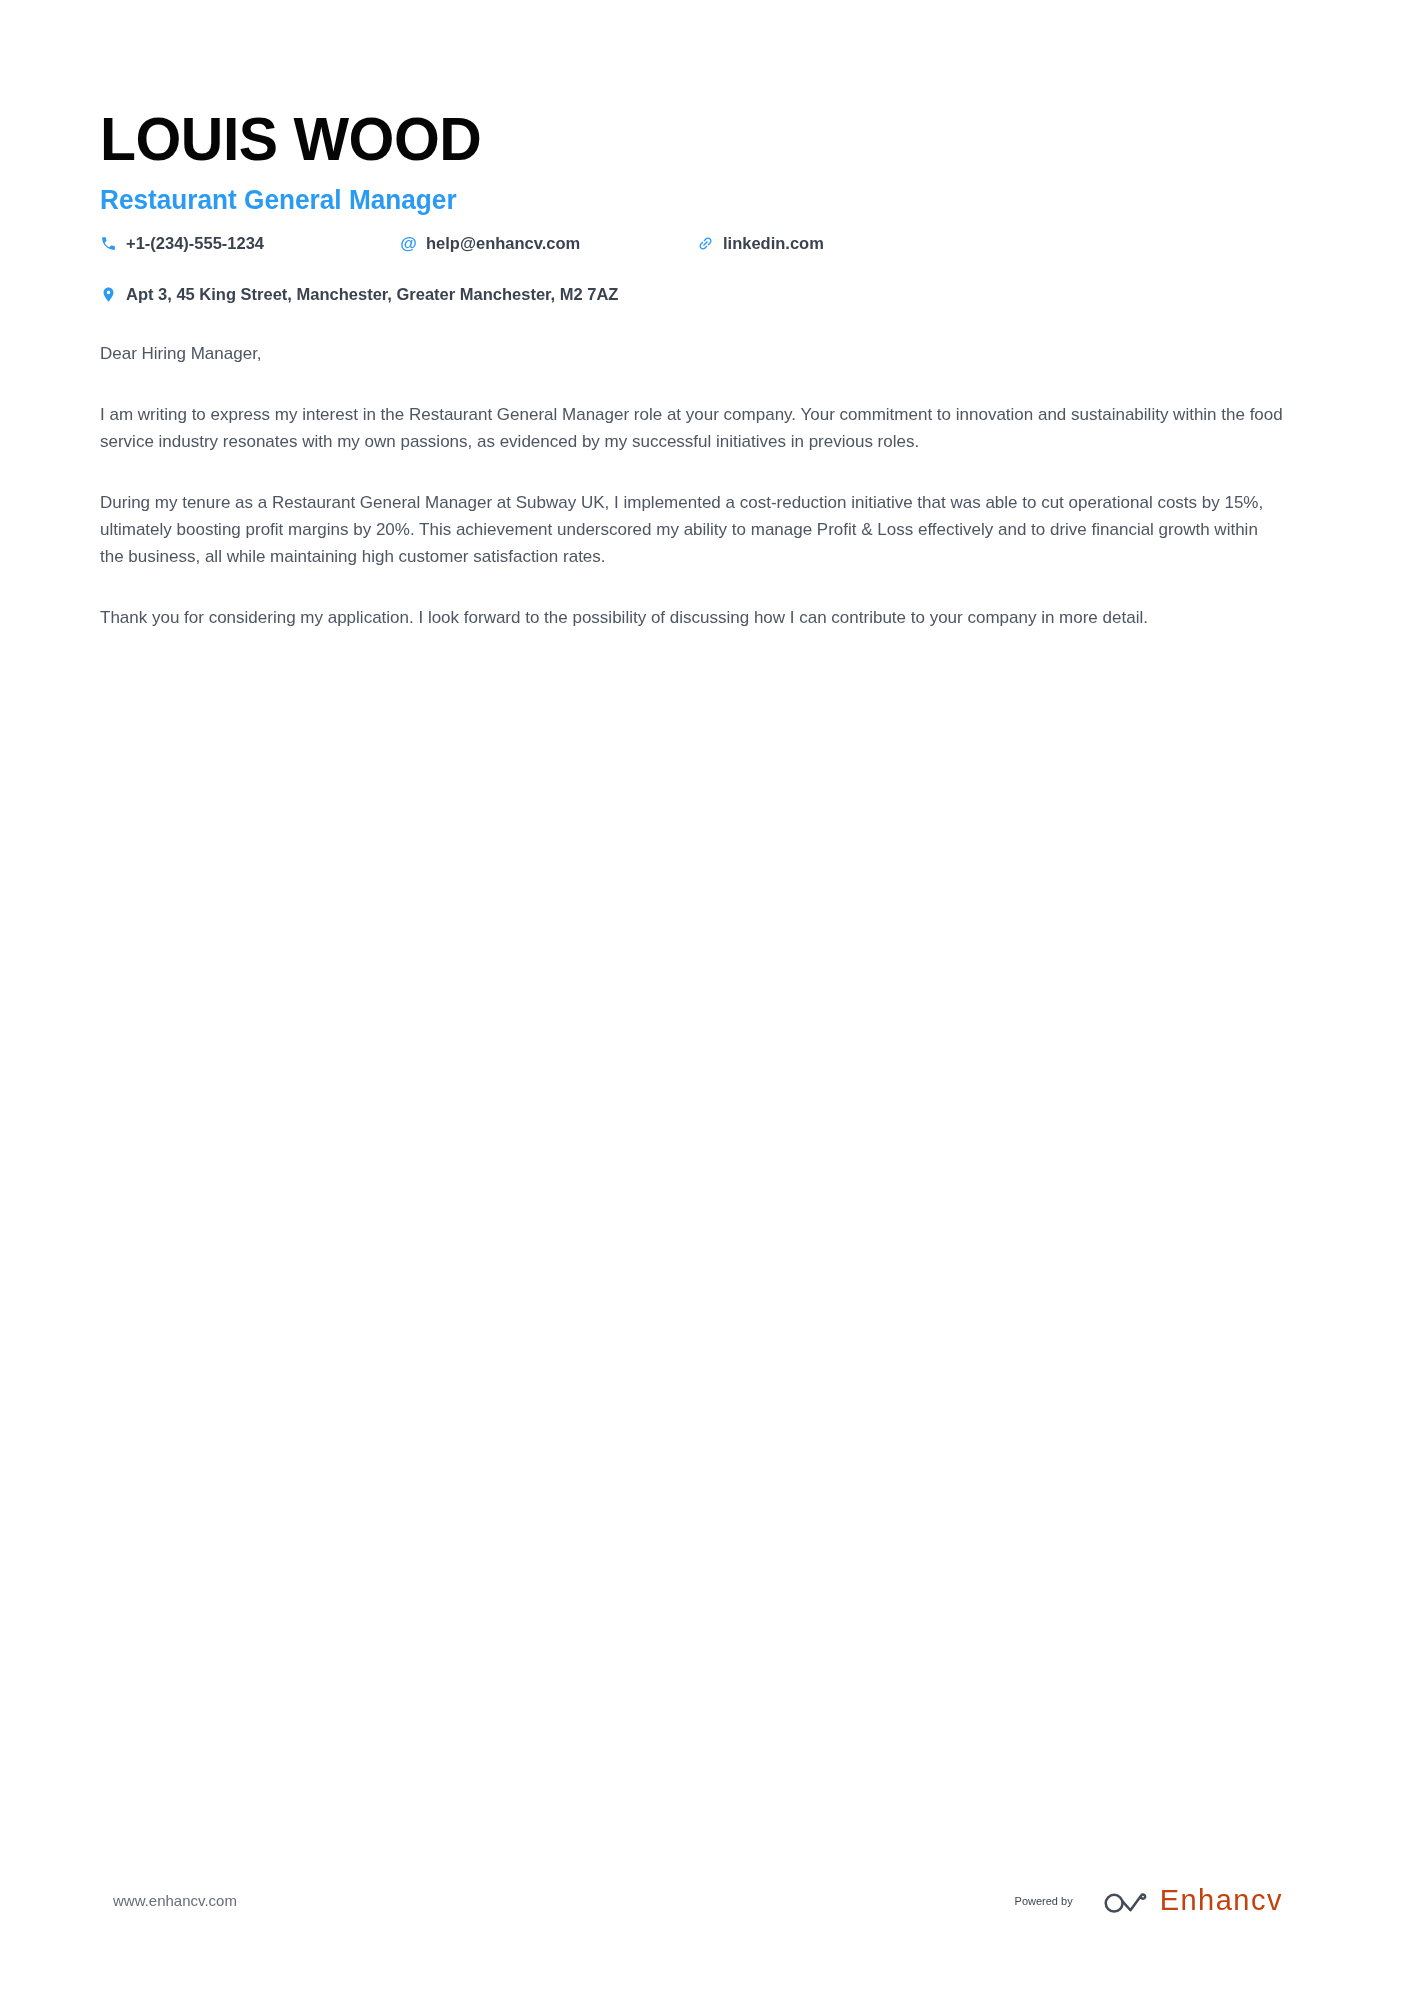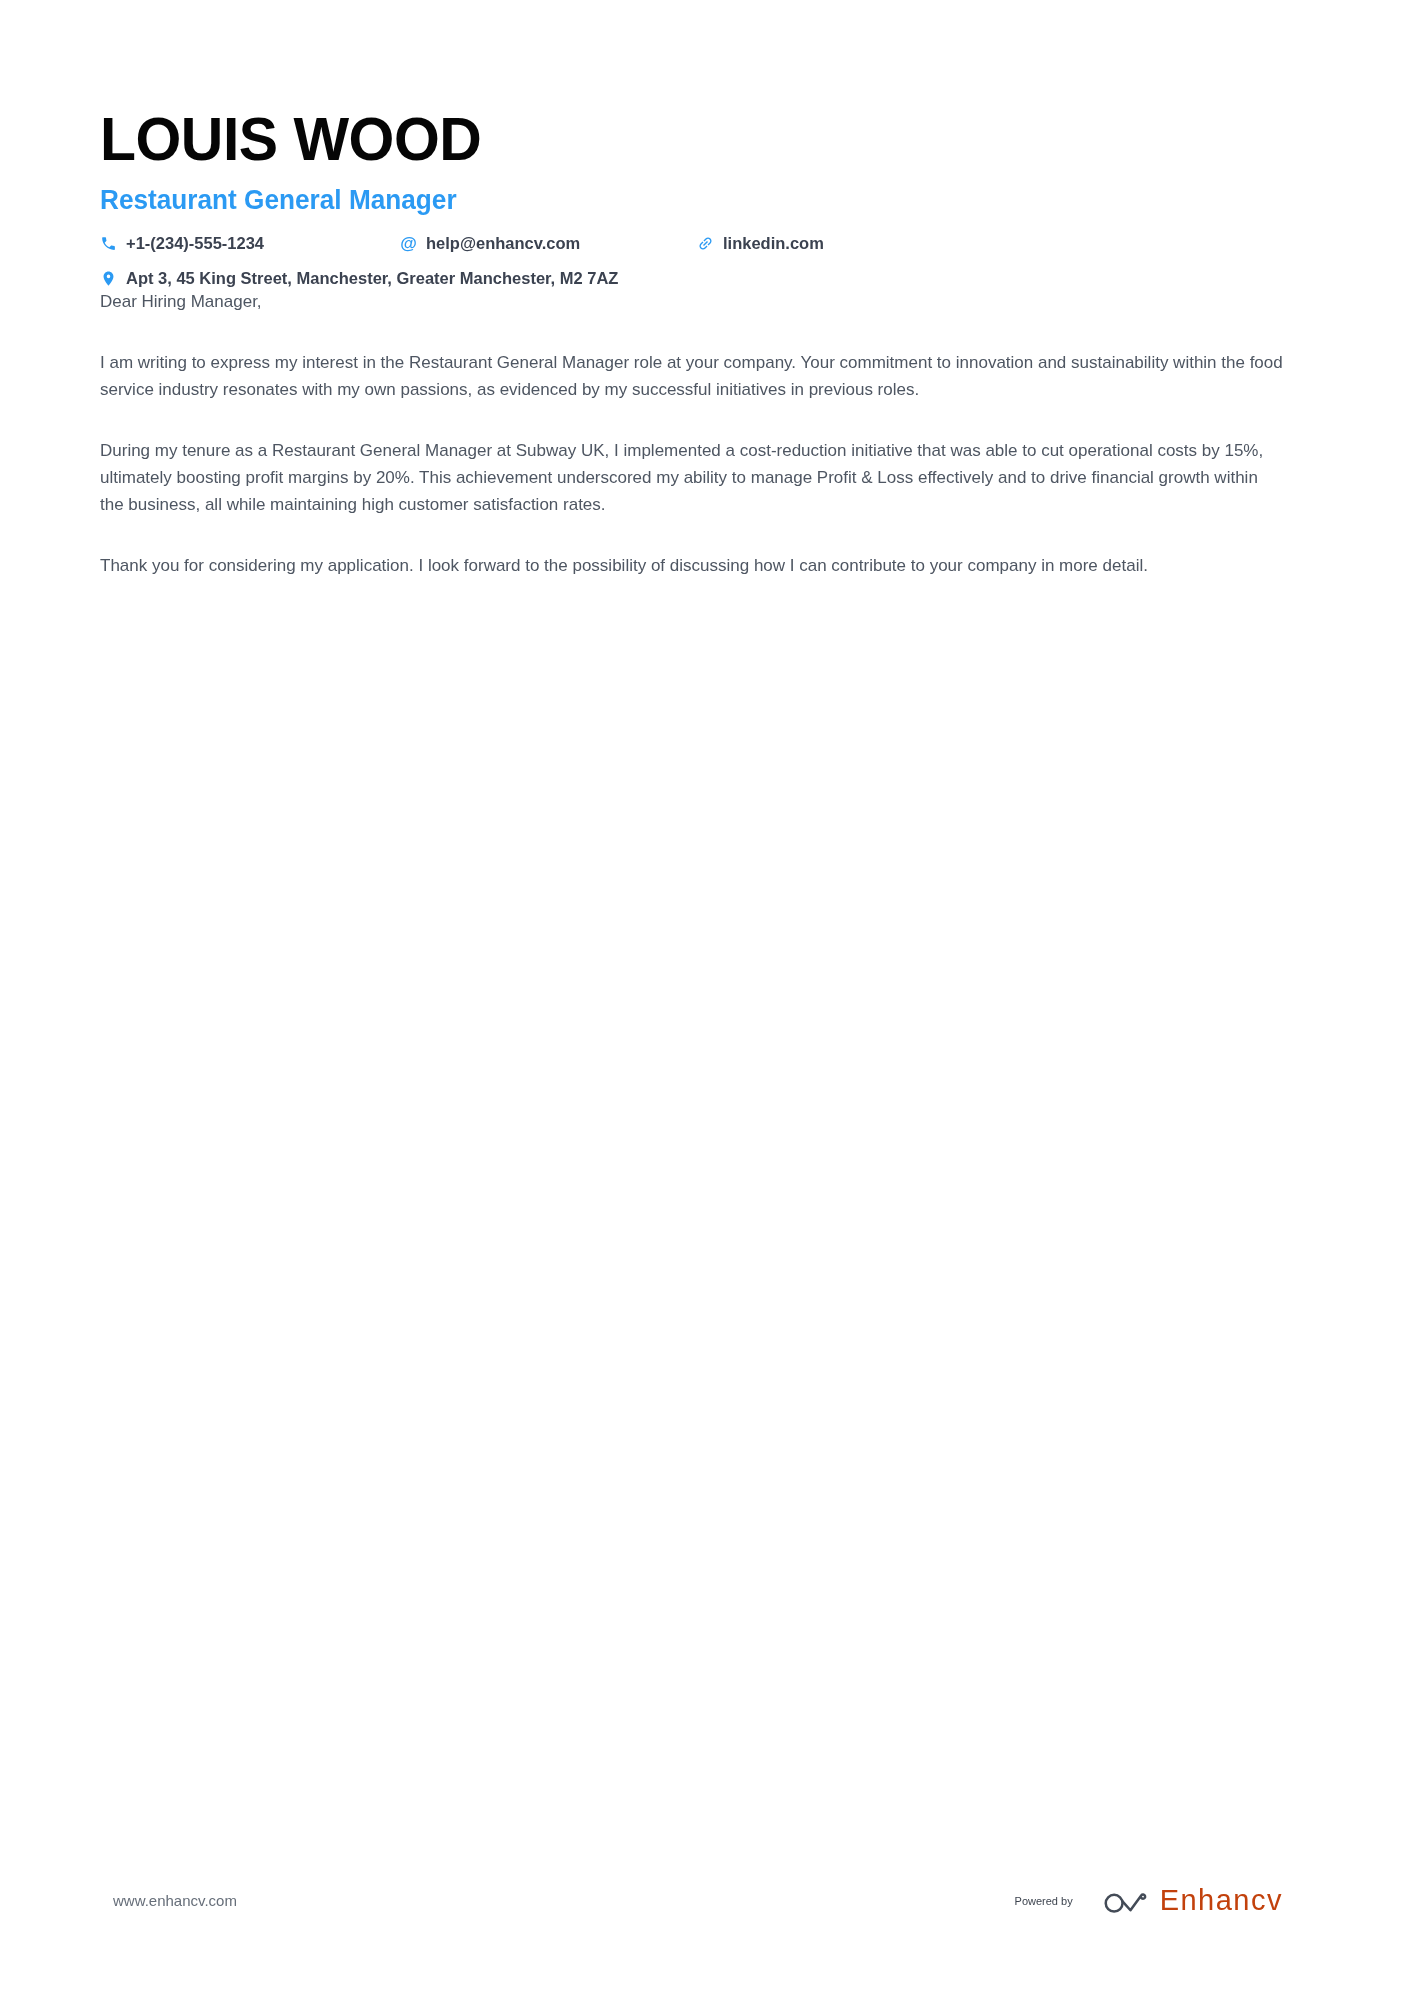--- a/index.html
+++ b/index.html
@@ -46,21 +46,21 @@
     display:flex;
     align-items:center;
     gap:9px;
     font-size:16.5px;
     font-weight:700;
     color:#3b4250;
     white-space:nowrap;
   }
   .contact-item.c1 { width:300px; }
   .contact-item.c2 { width:297px; }
-  .address-row { margin-top:16px;text-align:right; }
+  .address-row { margin-top:32px;text-align:right; }
   .icon {
     display:inline-flex;
     align-items:center;
     justify-content:center;
     width:17px; height:17px;
     flex:0 0 auto;
   }
   .icon svg { width:100%; height:100%; }
   .at-glyph {
     color:#2b9af3;
@@ -78,21 +78,21 @@
     font-size:30px;
     font-weight:700;
     line-height:1.15;
     color:#050505;
     letter-spacing:0;
     transform:scaleX(0.93);
     transform-origin:left center;
     display:inline-block;
     white-space:nowrap;
   }
-  .letter-body { }
+  .letter-body { margin-top:36px; }
   .letter-body p {
     font-size:17px;
     line-height:27px;
     color:#4e5662;
     margin-bottom:34px;
   }
   
   .footer {
     position:absolute;
     left:113px; right:127px;

